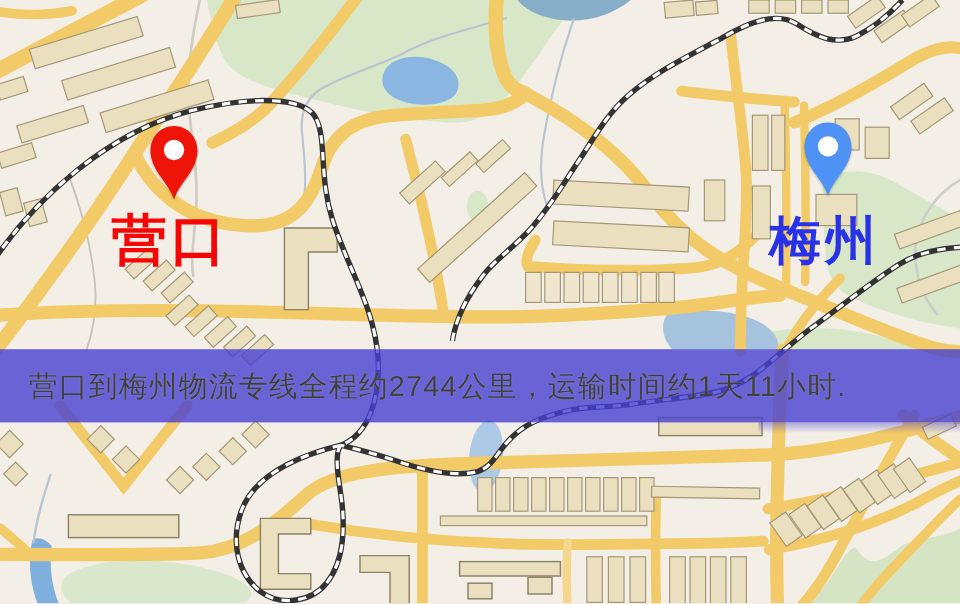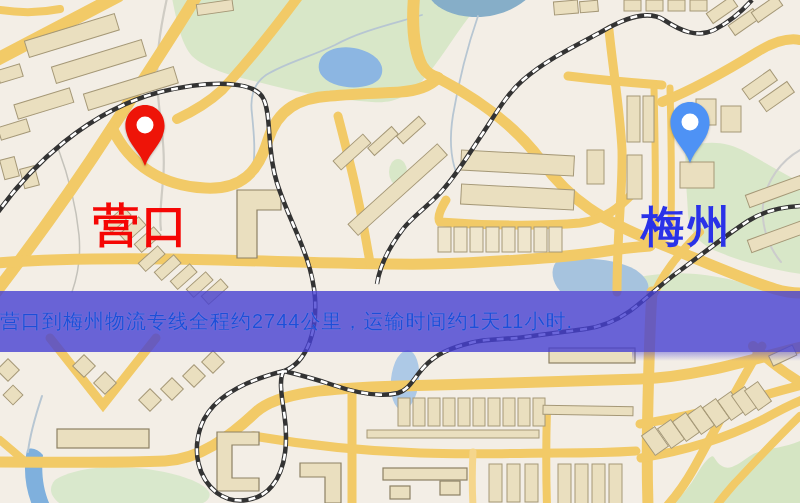--- a/index.html
+++ b/index.html
@@ -1,29 +1,29 @@
 <!DOCTYPE html>
 <html><head>
 <meta charset="utf-8">
 <style>
   html,body{margin:0;padding:0;background:#f3eee6;font-family:"Liberation Sans",sans-serif;}
   #app{position:relative;width:800px;height:503px;overflow:hidden;background:#f3eee6;}
   #map{position:absolute;left:0;top:0;width:800px;height:503px;filter:blur(.45px);}
   .banner{position:absolute;left:0;top:291px;width:800px;height:61px;
     background:rgba(70,64,210,0.80);display:flex;align-items:center;z-index:30;}
-  .banner span{color:#1d4ed8;font-size:20px;letter-spacing:1px;white-space:nowrap;
+  .banner span{color:#404040;font-size:24px;letter-spacing:1px;padding-left:24px;white-space:nowrap;
     text-shadow:0 0 1px rgba(255,255,255,.35);}
   .banner-fade{position:absolute;right:0;top:352px;width:168px;height:9px;z-index:29;
     background:linear-gradient(to bottom,rgba(70,64,210,0.42),rgba(70,64,210,0));}
   .pin{position:absolute;z-index:40;filter:drop-shadow(0 1px 1px rgba(0,0,0,.25));}
   .pin svg{display:block;}
   .pin-origin{left:123px;top:103px;}
   .pin-destination{left:668px;top:100px;}
   .map-label{position:absolute;z-index:41;font-weight:bold;white-space:nowrap;line-height:1;
-    letter-spacing:3px;font-size:46px;margin-top:25px;}
+    letter-spacing:3px;font-size:46px;}
   .label-origin{left:93px;top:177px;color:#f50604;}
   .label-destination{left:641px;top:180px;color:#2a32e8;font-size:43px;text-align:center;}
 </style>
 </head>
 <body>
 
 <div id="app">
 
 <svg id="map" viewBox="0 0 800 503" xmlns="http://www.w3.org/2000/svg">
 

